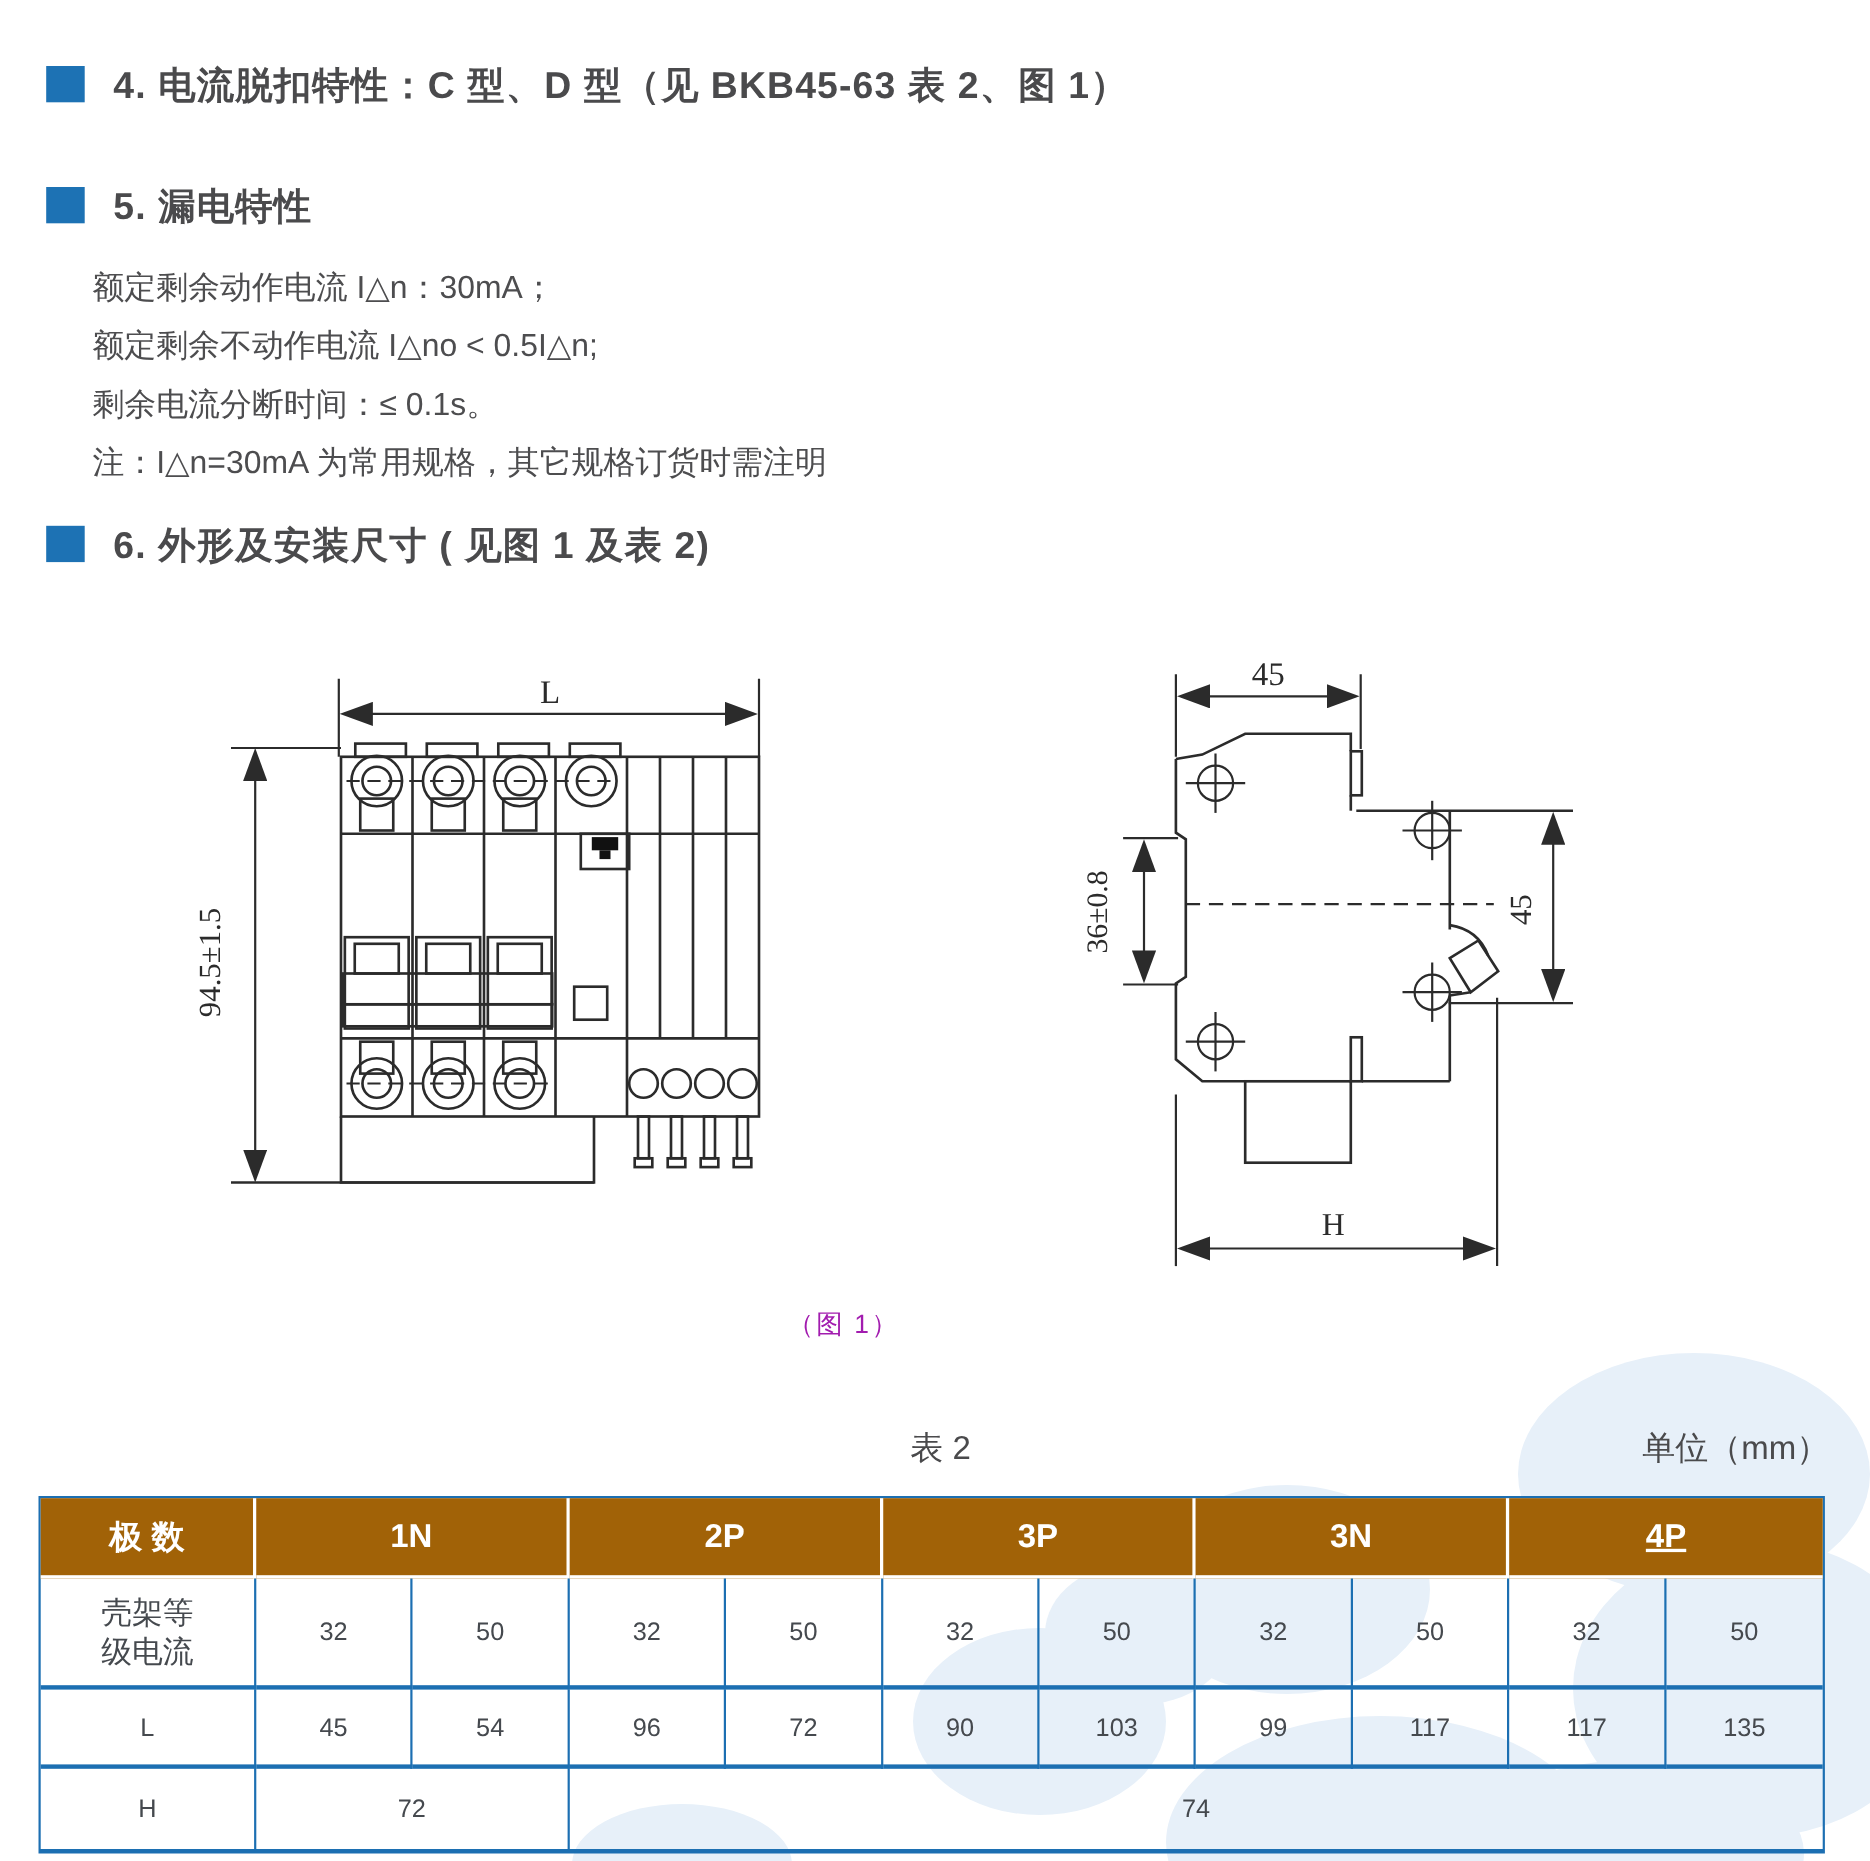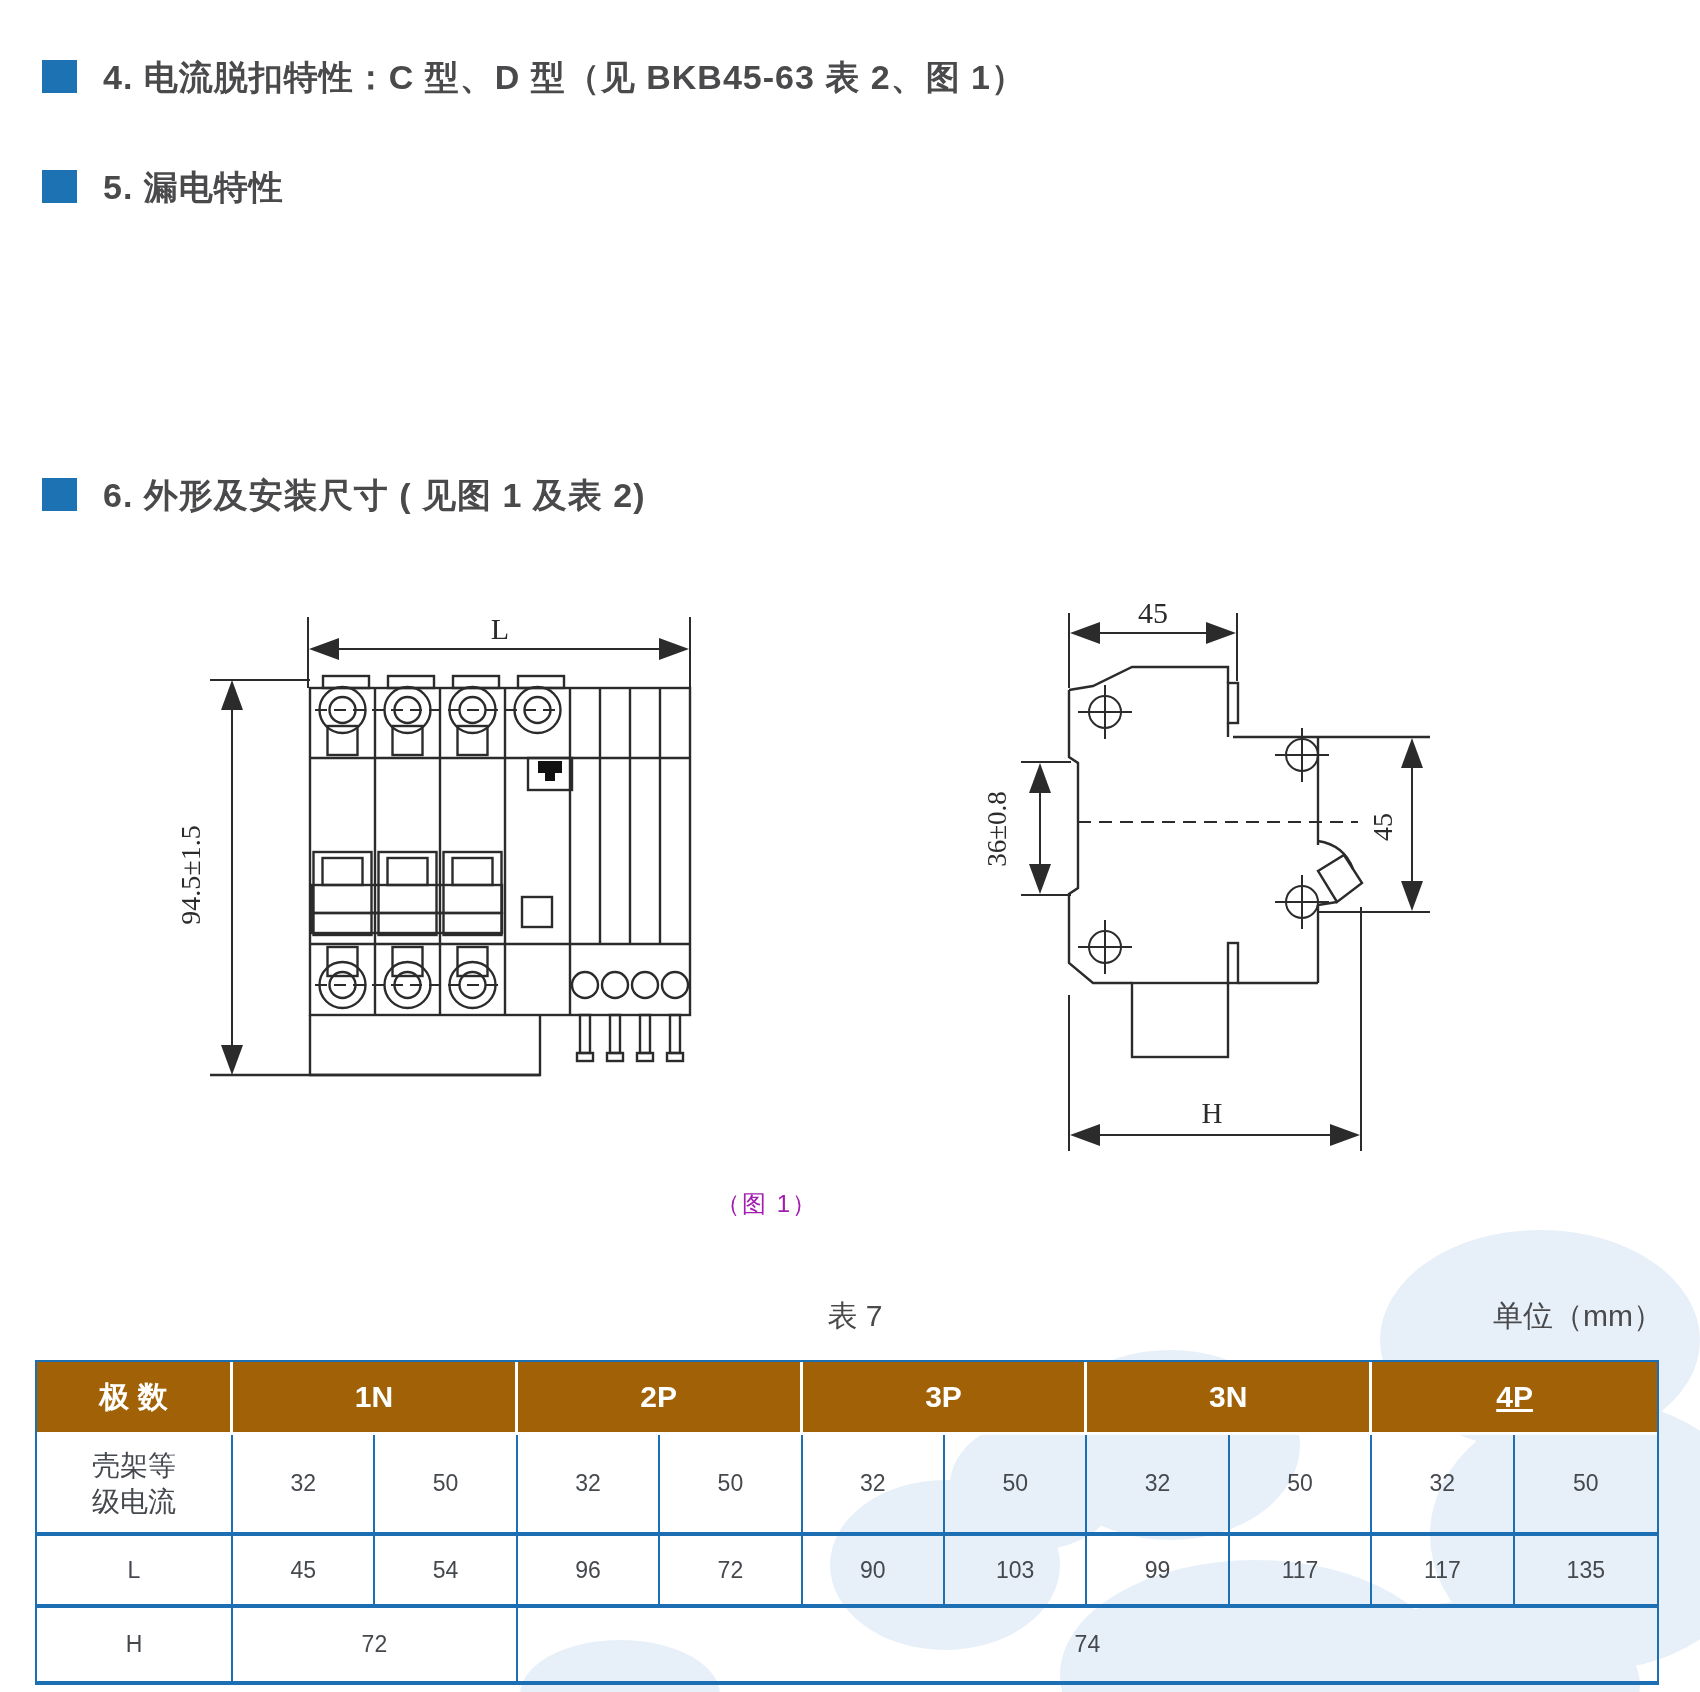--- a/index.html
+++ b/index.html
@@ -43,20 +43,26 @@
   <div class="blob" style="left:1330px;top:1600px;width:310px;height:170px;"></div>
   <div class="blob" style="left:520px;top:1640px;width:200px;height:110px;"></div>
   <div class="blob" style="left:950px;top:1420px;width:170px;height:130px;"></div>
 
   <div class="bullet layer" style="left:42px;top:60px;"></div>
   <div class="h1 layer" style="left:103px;top:55px;">4. 电流脱扣特性：C 型、D 型（见 BKB45-63 表 2、图 1）</div>
 
   <div class="bullet layer" style="left:42px;top:170px;"></div>
   <div class="h1 layer" style="left:103px;top:165px;">5. 漏电特性</div>
 
+  <div class="spec layer">
+    <div>额定剩余动作电流 I△n：30mA；</div>
+    <div>额定剩余不动作电流 I△no &lt; 0.5I△n;</div>
+    <div>剩余电流分断时间：≤ 0.1s。</div>
+    <div>注：I△n=30mA 为常用规格，其它规格订货时需注明</div>
+  </div>
 
   <div class="bullet layer" style="left:42px;top:478px;"></div>
   <div class="h1 layer" style="left:103px;top:473px;">6. 外形及安装尺寸 ( 见图 1 及表 2)</div>
 
   <svg class="layer" style="left:60px;top:555px;" width="1440" height="620" viewBox="0 0 1440 620" stroke="#2b2b2b" stroke-width="2.4" fill="none">
     <defs>
       <marker id="ah" markerWidth="15" markerHeight="11" refX="13" refY="5.5" orient="auto-start-reverse">
         <path d="M0,0 L15,5.5 L0,11 z" fill="#2b2b2b" stroke="none"></path>
       </marker>
     </defs>
@@ -187,21 +193,21 @@
     <text x="1332" y="272" font-size="28" text-anchor="middle" transform="rotate(-90 1332 272)" stroke="none">45</text>
 
     <line x1="1009" y1="440" x2="1009" y2="596" stroke-width="2"></line>
     <line x1="1301" y1="352" x2="1301" y2="596" stroke-width="2"></line>
     <line x1="1014" y1="580" x2="1296" y2="580" stroke-width="2" marker-start="url(#ah)" marker-end="url(#ah)"></line>
     <text x="1152" y="568" font-size="29" text-anchor="middle" stroke="none">H</text>
   </svg>
 
   <div class="caption layer">（图 1）</div>
 
-  <div class="tbl-title layer">表 7</div>
+  <div class="tbl-title layer">表 2</div>
   <div class="tbl-unit layer">单位（mm）</div>
 
   <table class="spec-table">
     <colgroup>
       <col style="width:196px">
       <col span="10" style="width:142.4px">
     </colgroup>
     <tbody>
         <tr>
       <th>极 数</th>

